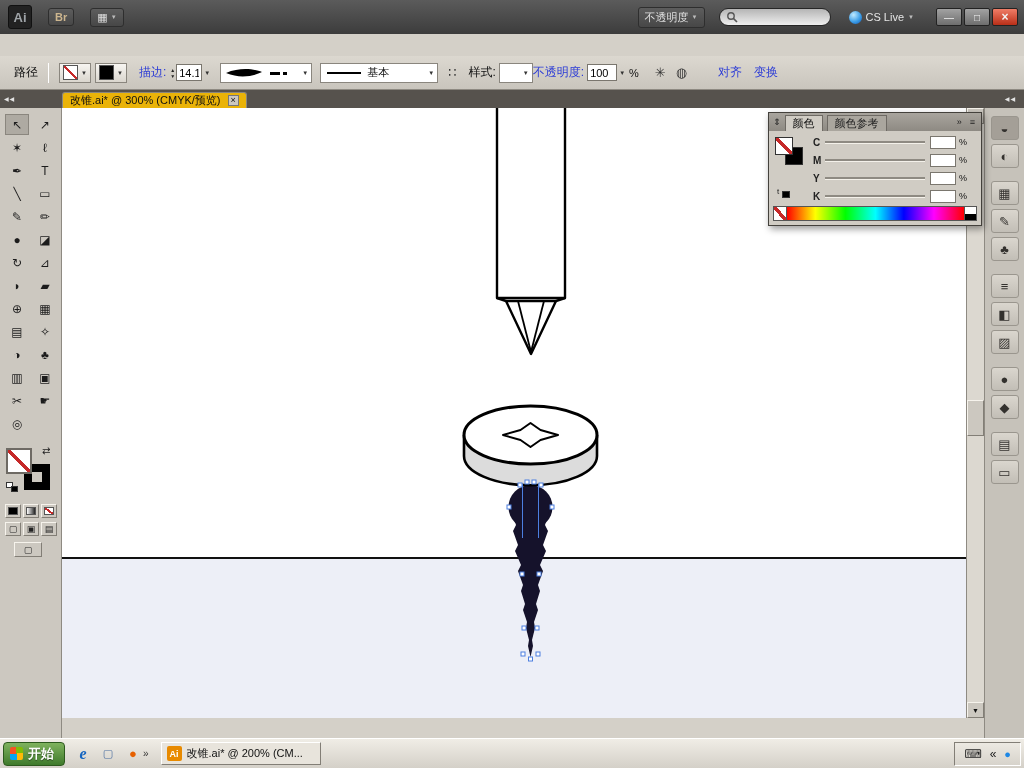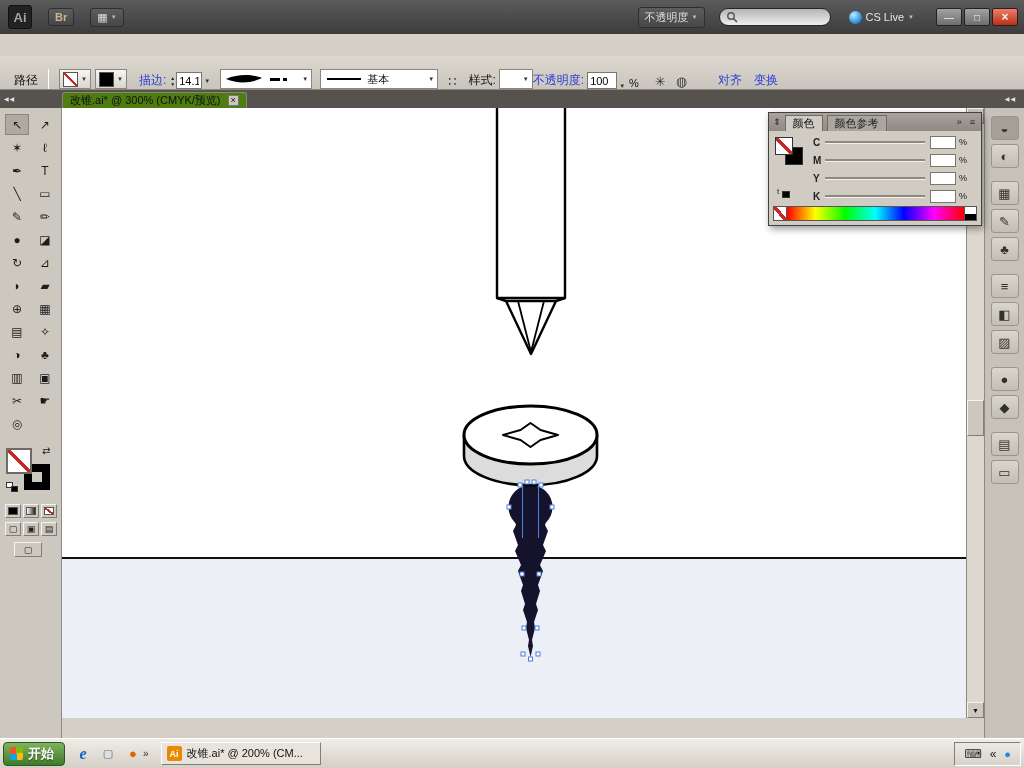--- a/index.html
+++ b/index.html
@@ -19,38 +19,38 @@
 .searchbox input{border:none;background:transparent;outline:none;width:84px;font-size:11px;color:#222}
 .cslive{display:flex;align-items:center;gap:4px;margin-left:18px;font-size:11px;color:#e6e6e6}
 .orb{width:13px;height:13px;border-radius:50%;background:radial-gradient(circle at 35% 30%,#bfe9ff,#3e9fe8 55%,#0b57b8)}
 .winbtns{display:flex;margin-left:20px;margin-right:6px}
 .winbtn{width:26px;height:18px;border:1px solid #222;background:linear-gradient(#a2a2a2,#6e6e6e);color:#f2f2f2;font-size:10px;display:flex;align-items:center;justify-content:center;margin-left:2px;border-radius:2px}
 .winbtn.close{background:linear-gradient(#ef7d67,#b92f18);font-weight:bold;font-size:12px}
 
 #menubar{position:absolute;top:34px;left:0;width:1024px;height:22px;background:#d6d2ca;border-bottom:1px solid #a09c94;display:flex;align-items:center;padding-left:6px}
 .menu-item{padding:2px 8px;font-size:12px;cursor:default}
 
-#controlbar{position:absolute;top:56px;left:0;width:1024px;height:34px;background:linear-gradient(#dcd8d0,#c9c5bd);border-bottom:1px solid #8e8a82;display:flex;align-items:flex-end}
+#controlbar{position:absolute;top:56px;left:0;width:1024px;height:34px;background:linear-gradient(#dcd8d0,#c9c5bd);border-bottom:1px solid #8e8a82;display:flex;align-items:center}
 .link{color:#2b3bd6;font-size:12px}
 .vdiv{width:1px;height:20px;background:#9a968e;border-right:1px solid #fff;margin-left:10px}
 .cfg-swatch{width:15px;height:15px;border:1px solid #555;background:#fff}
 .slash{background-image:linear-gradient(to top right,transparent 44%,#c62828 44%,#c62828 56%,transparent 56%)}
 .blacksw{background:#000}
 .drop{display:flex;align-items:center;border:1px solid #8a867e;background:linear-gradient(#f7f5f1,#dad6ce);height:20px;padding:0 3px;gap:3px}
 .drop .caret{color:#333}
 .tfield{height:17px;border:1px solid #7a766e;background:#fff;font-size:11px;padding:0 2px}
 .stepper{display:flex;flex-direction:column;font-size:5px;line-height:6px;color:#222;margin-right:1px}
 .wline{width:34px;height:2px;background:#000;margin:0 3px}
 .cbar-icon{font-size:13px;color:#333}
 
 #tabstrip{position:absolute;top:90px;left:0;width:1024px;height:18px;background:#56524d}
 .collapse{position:absolute;top:5px;font-size:6px;letter-spacing:1px;color:#e4e4e4}
 #collapse-left{left:4px}
 #collapse-right{right:8px}
-#doctab{position:absolute;left:62px;top:2px;height:16px;background:#4d7c0f;border:1px solid #8a867e;border-bottom:none;border-radius:3px 3px 0 0;display:flex;align-items:center;padding:0 7px;font-size:11px;color:#111;gap:7px}
+#doctab{position:absolute;left:62px;top:2px;height:16px;background:#eab308;border:1px solid #8a867e;border-bottom:none;border-radius:3px 3px 0 0;display:flex;align-items:center;padding:0 7px;font-size:11px;color:#111;gap:7px}
 .tab-close{width:11px;height:11px;border:1px solid #777;background:#ccc8c0;font-size:9px;line-height:9px;text-align:center}
 
 #toolbar{position:absolute;left:0;top:108px;width:62px;height:630px;background:#ccc8c0;border-right:1px solid #8e8a82}
 #tools{display:grid;grid-template-columns:24px 24px;gap:2px 4px;padding:6px 0 0 5px}
 .tool{width:24px;height:21px;display:flex;align-items:center;justify-content:center;font-size:12px;color:#1c1c1c;border:1px solid transparent;cursor:default}
 .tool.active{background:#aeaaa2;border:1px solid #8a867e}
 #fillstroke{position:absolute;left:6px;top:340px;width:52px;height:50px}
 .fillsw{position:absolute;left:0;top:0;width:26px;height:26px;background:#fff;border:2px solid #6e6a64;z-index:2;background-image:linear-gradient(to top right,transparent 45%,#c62828 45%,#c62828 55%,transparent 55%)}
 .strokesw{position:absolute;left:18px;top:16px;width:26px;height:26px;background:#000;z-index:1}
 .strokesw::after{content:"";position:absolute;inset:8px;background:#ccc8c0}

